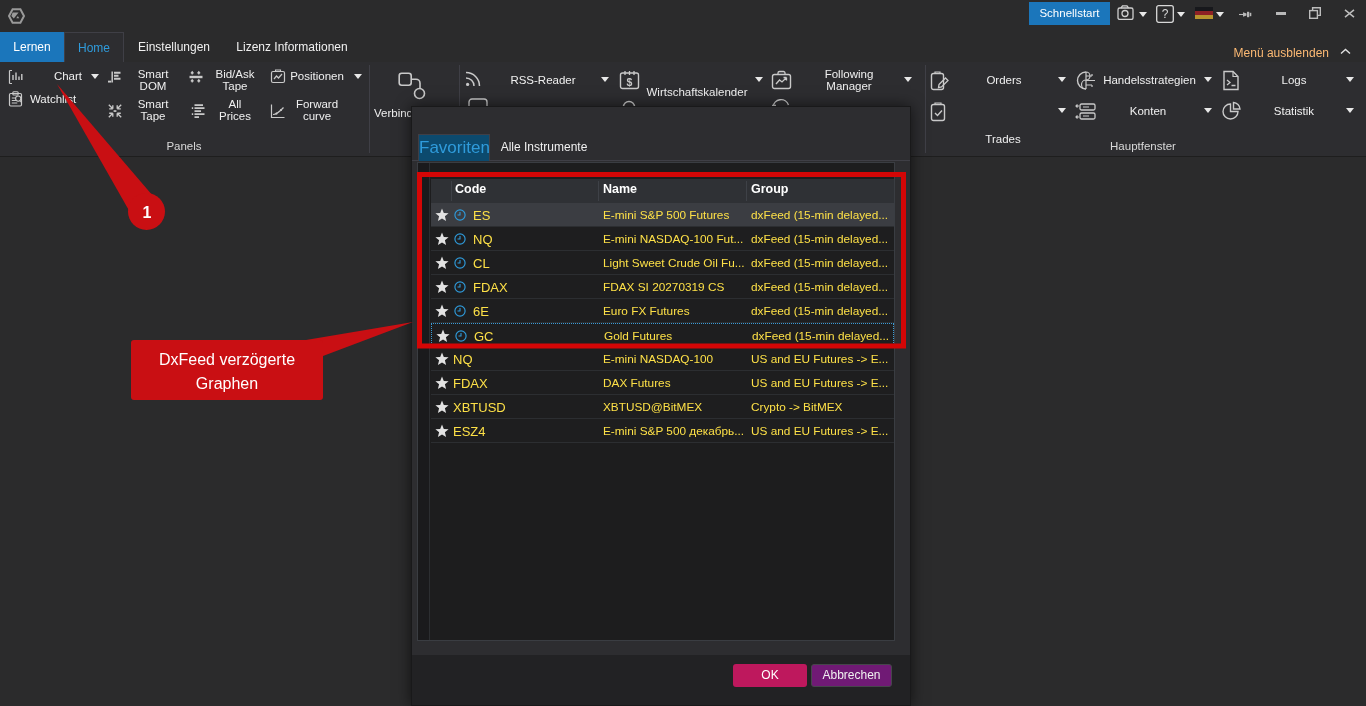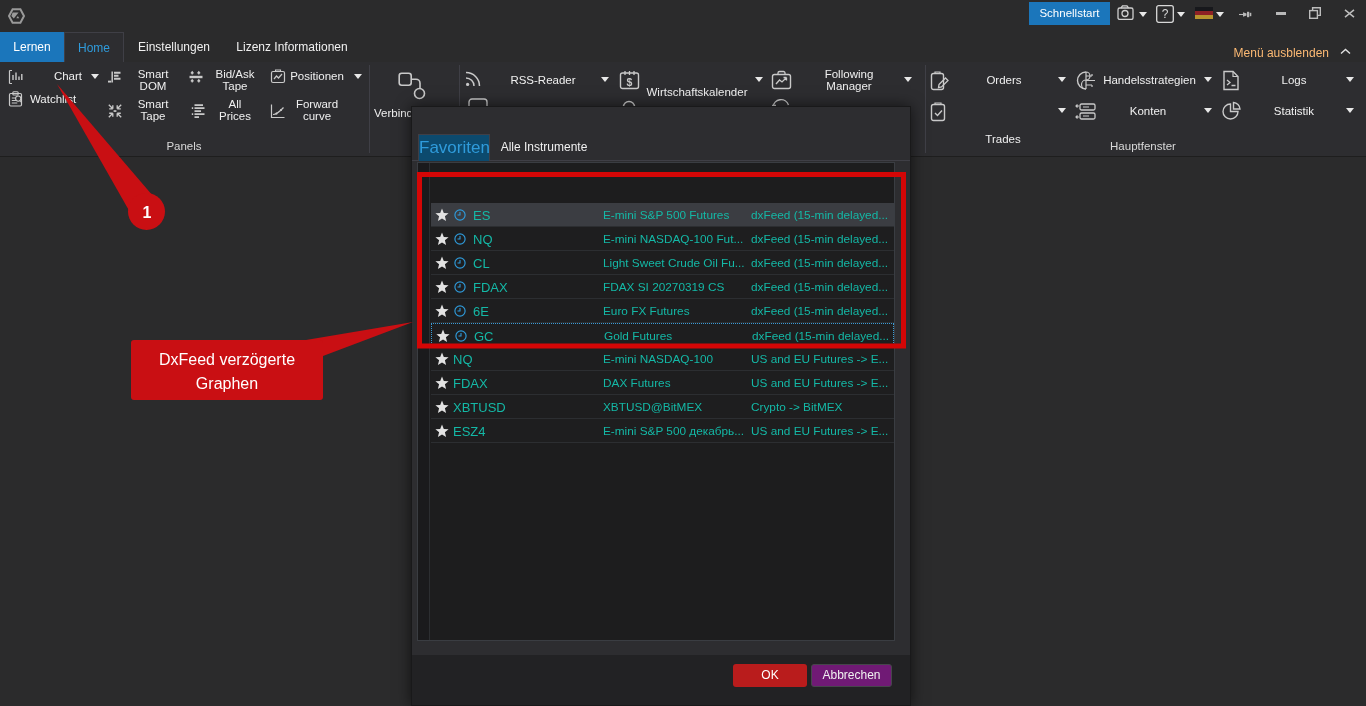--- a/index.html
+++ b/index.html
@@ -41,29 +41,29 @@
     text-align:center; line-height:26px; }
   #dtab2 { position:absolute; left:77px; top:1px; width:110px; height:27px; color:#f0f0f0;
     font-size:12px; text-align:center; line-height:26px; }
   #dlg-table { position:absolute; left:5px; top:55px; width:478px; height:479px;
     background:#1d1d1e; border:1px solid #3a3d42; }
   #leftcol { position:absolute; left:0; top:0; width:12px; height:477px; background:#1a1a1c;
     border-right:1px solid #2c2e31; }
   #thead { position:absolute; left:13px; top:16px; right:0; height:24px; background:#2f3135;
     font-weight:bold; font-size:12.5px; color:#fff; }
   .hcell { position:absolute; top:3px; }
-  .trow { position:absolute; left:13px; right:0; height:24px; font-size:12.5px; color:#14b8a6;
+  .trow { position:absolute; left:13px; right:0; height:24px; font-size:12.5px; color:#fde047;
     border-bottom:1px solid #2c2e31; background:#1e1e1f; }
   .trow .c1 { position:absolute; left:42px; top:4.5px; font-size:13px; }
   .trow .c2 { position:absolute; left:172px; top:5px; white-space:nowrap; overflow:hidden; max-width:146px; font-size:11.8px; }
   .trow .c3 { position:absolute; left:320px; top:5px; white-space:nowrap; overflow:hidden; max-width:145px; font-size:11.8px; }
   .star { position:absolute; left:4px; top:5px; }
   .clock { position:absolute; left:23px; top:5.5px; }
   #dlg-footer { position:absolute; left:0; right:0; top:548px; bottom:0; background:#222224; }
-  #btn-ok { position:absolute; left:321px; top:9px; width:74px; height:23px; background:#b91c1c;
+  #btn-ok { position:absolute; left:321px; top:9px; width:74px; height:23px; background:#be185d;
     border-radius:3px; color:#fff; font-size:12px; text-align:center; line-height:23px; }
   #btn-abbr { position:absolute; left:399px; top:9px; width:81px; height:23px; background:#701a75;
     border:1px solid #46464b; border-radius:3px; color:#f0f0f0; font-size:12px;
     text-align:center; line-height:21px; }
   
   #overlay { position:absolute; left:0; top:0; width:1366px; height:706px; pointer-events:none; }
 </style>
 </head>
 <body>
 <div id="app">
@@ -269,20 +269,28 @@
     <div class="caret" style="left:1346px;top:46px"></div>
   </div>
 
   <div id="dialog">
     <div id="dlg-tabs">
       <div id="dtab1">Favoriten</div>
       <div id="dtab2">Alle Instrumente</div>
     </div>
     <div id="dlg-table">
       <div id="leftcol"></div>
+      <div id="thead">
+        <div class="hcell" style="left:24px">Code</div>
+        <div class="hcell" style="left:172px">Name</div>
+        <div class="hcell" style="left:320px">Group</div>
+        <div style="position:absolute;left:20px;top:2px;width:1px;height:20px;background:#3e4147"></div>
+        <div style="position:absolute;left:167px;top:2px;width:1px;height:20px;background:#3e4147"></div>
+        <div style="position:absolute;left:315px;top:2px;width:1px;height:20px;background:#3e4147"></div>
+      </div>
       <div class="trow" style="top:40px;background:#3b3d42">
         <svg class="star" width="14" height="14" viewBox="0 0 14 14">
             <use href="#star"></use>
           </svg>
         <svg class="clock" width="12" height="12" viewBox="0 0 12 12">
             <use href="#clock"></use>
           </svg>
         <div class="c1">ES</div>
           <div class="c2">E-mini S&amp;P 500 Futures</div>
           <div class="c3">dxFeed (15-min delayed...</div>

